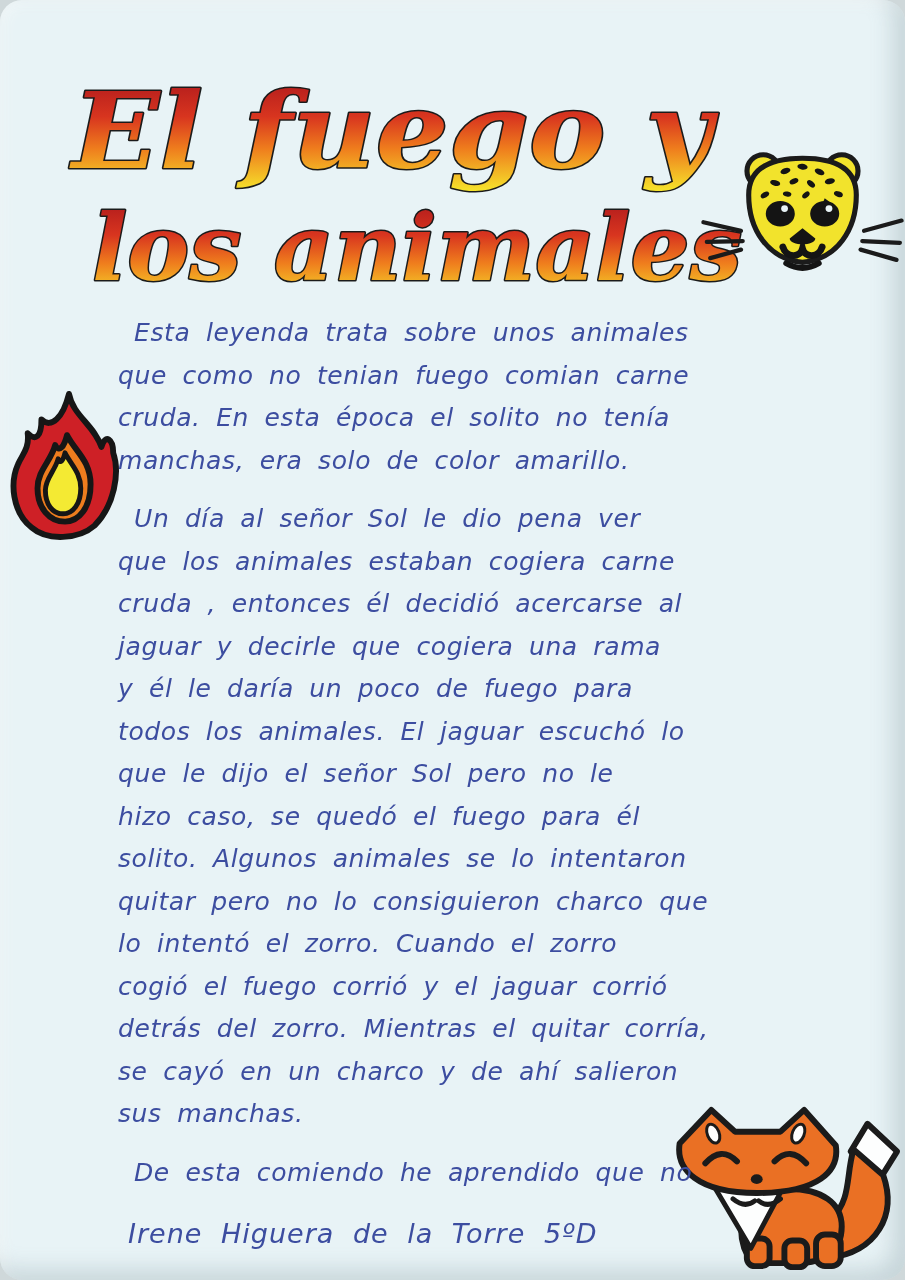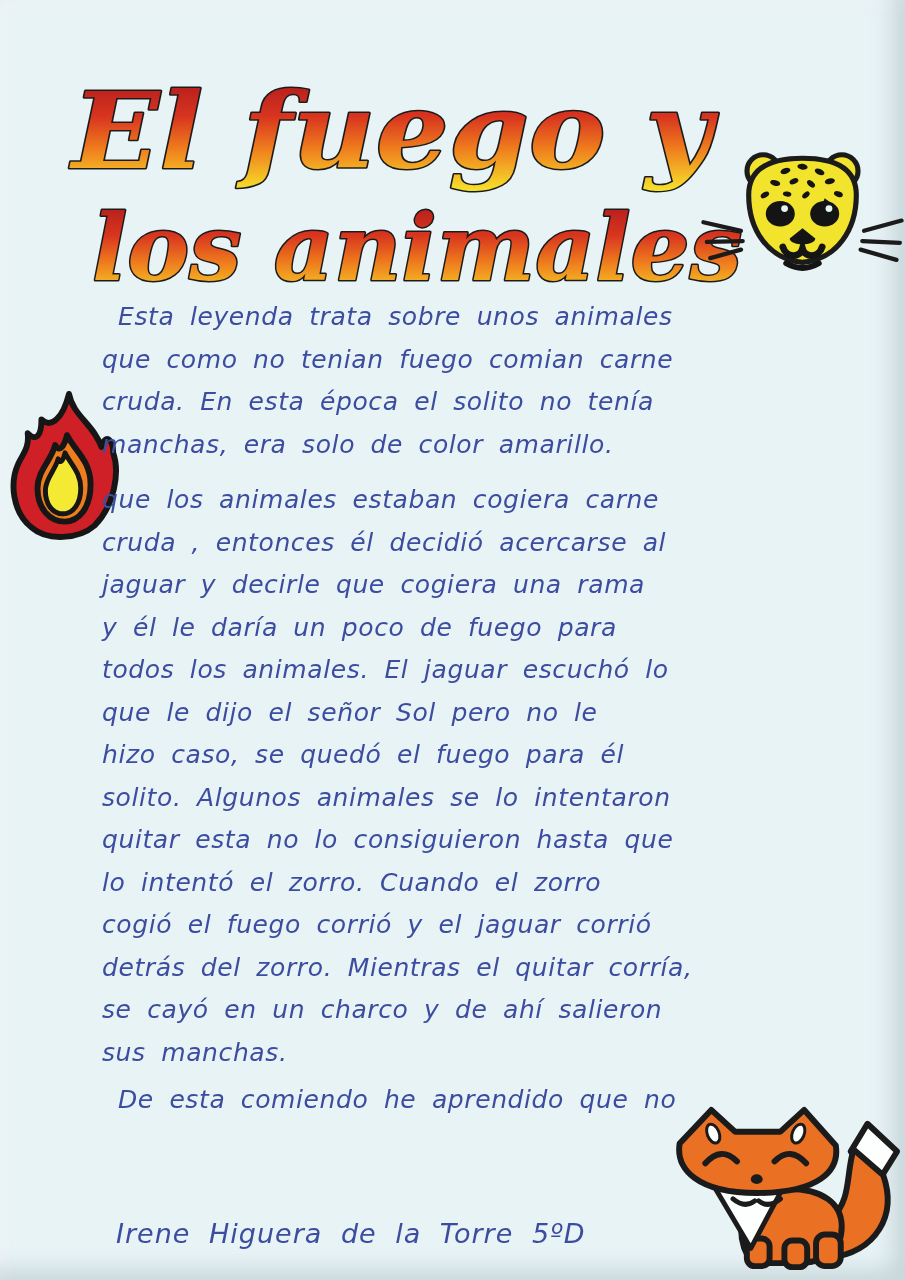--- a/index.html
+++ b/index.html
@@ -8,20 +8,21 @@
     background:#cfd8da;
     font-family:"DejaVu Sans",sans-serif;
     overflow:hidden;
   }
   .photo{
     position:relative;
     width:905px;height:1280px;
     background:#e8f3f6;
     box-shadow:inset -12px -10px 22px rgba(110,135,145,0.28), inset 4px 4px 14px rgba(255,255,255,0.5);
     overflow:hidden;
+    border-radius:22px;
   }
   
   .title-svg{
     position:absolute;left:0;top:48px;width:905px;height:275px;
   }
   .title-svg text{
     font-family:"DejaVu Serif",serif;
     font-style:italic;
     font-weight:bold;
     paint-order:stroke fill;
@@ -33,26 +34,26 @@
   .story{
     position:absolute;left:102px;top:296px;width:775px;
     color:#3c4da0;
     font-family:"DejaVu Sans",sans-serif;
     font-style:italic;
     font-size:25px;
     letter-spacing:0.6px;
     word-spacing:7px;
   }
   .story .line{height:42.5px;line-height:42.5px;white-space:nowrap;}
-  .para{margin:0;font-style:italic;}
+  .para{margin:16px;font-style:italic;}
   .para.p2{margin-top:13px;}
   .para.p3{margin-top:5px;}
   .line.first-indent{padding-left:16px;}
   .signature{
-    position:absolute;left:116px;top:1218px;
+    position:absolute;left:128px;top:1218px;
     color:#3c4da0;
     font-family:"DejaVu Sans",sans-serif;
     font-style:italic;
     font-size:27px;
     letter-spacing:1px;
     word-spacing:9px;
     white-space:nowrap;
   }
   
   .flame-wrap{position:absolute;left:8px;top:388px;width:118px;height:172px;}
@@ -157,29 +158,30 @@
   </div>
 
   <div class="story">
     <div class="para p1">
       <div class="line first-indent">Esta  leyenda trata sobre unos animales</div>
       <div class="line">que como no tenian fuego comian carne</div>
       <div class="line">cruda. En esta época el solito no tenía</div>
       <div class="line">manchas, era solo de color amarillo.</div>
     </div>
     <div class="para p2">
+      <div class="line first-indent">Un día al señor Sol le dio pena ver</div>
       <div class="line">que los animales estaban cogiera carne</div>
       <div class="line">cruda , entonces él decidió acercarse al</div>
       <div class="line">jaguar y decirle que cogiera una rama</div>
       <div class="line">y él le daría un poco de fuego para</div>
       <div class="line">todos los animales. El jaguar escuchó lo</div>
       <div class="line">que le dijo el señor Sol pero no le</div>
       <div class="line">hizo caso, se quedó el fuego para él</div>
       <div class="line">solito. Algunos animales se lo intentaron</div>
-      <div class="line">quitar esta no lo consiguieron hasta que</div>
+      <div class="line">quitar pero no lo consiguieron charco que</div>
       <div class="line">lo intentó el zorro. Cuando el zorro</div>
       <div class="line">cogió el fuego corrió y el jaguar corrió</div>
       <div class="line">detrás del zorro. Mientras el quitar corría,</div>
       <div class="line">se cayó en un charco y de ahí salieron</div>
       <div class="line">sus manchas.</div>
     </div>
     <div class="para p3">
       <div class="line first-indent">De esta comiendo he aprendido que no</div>
     </div>
   </div>

